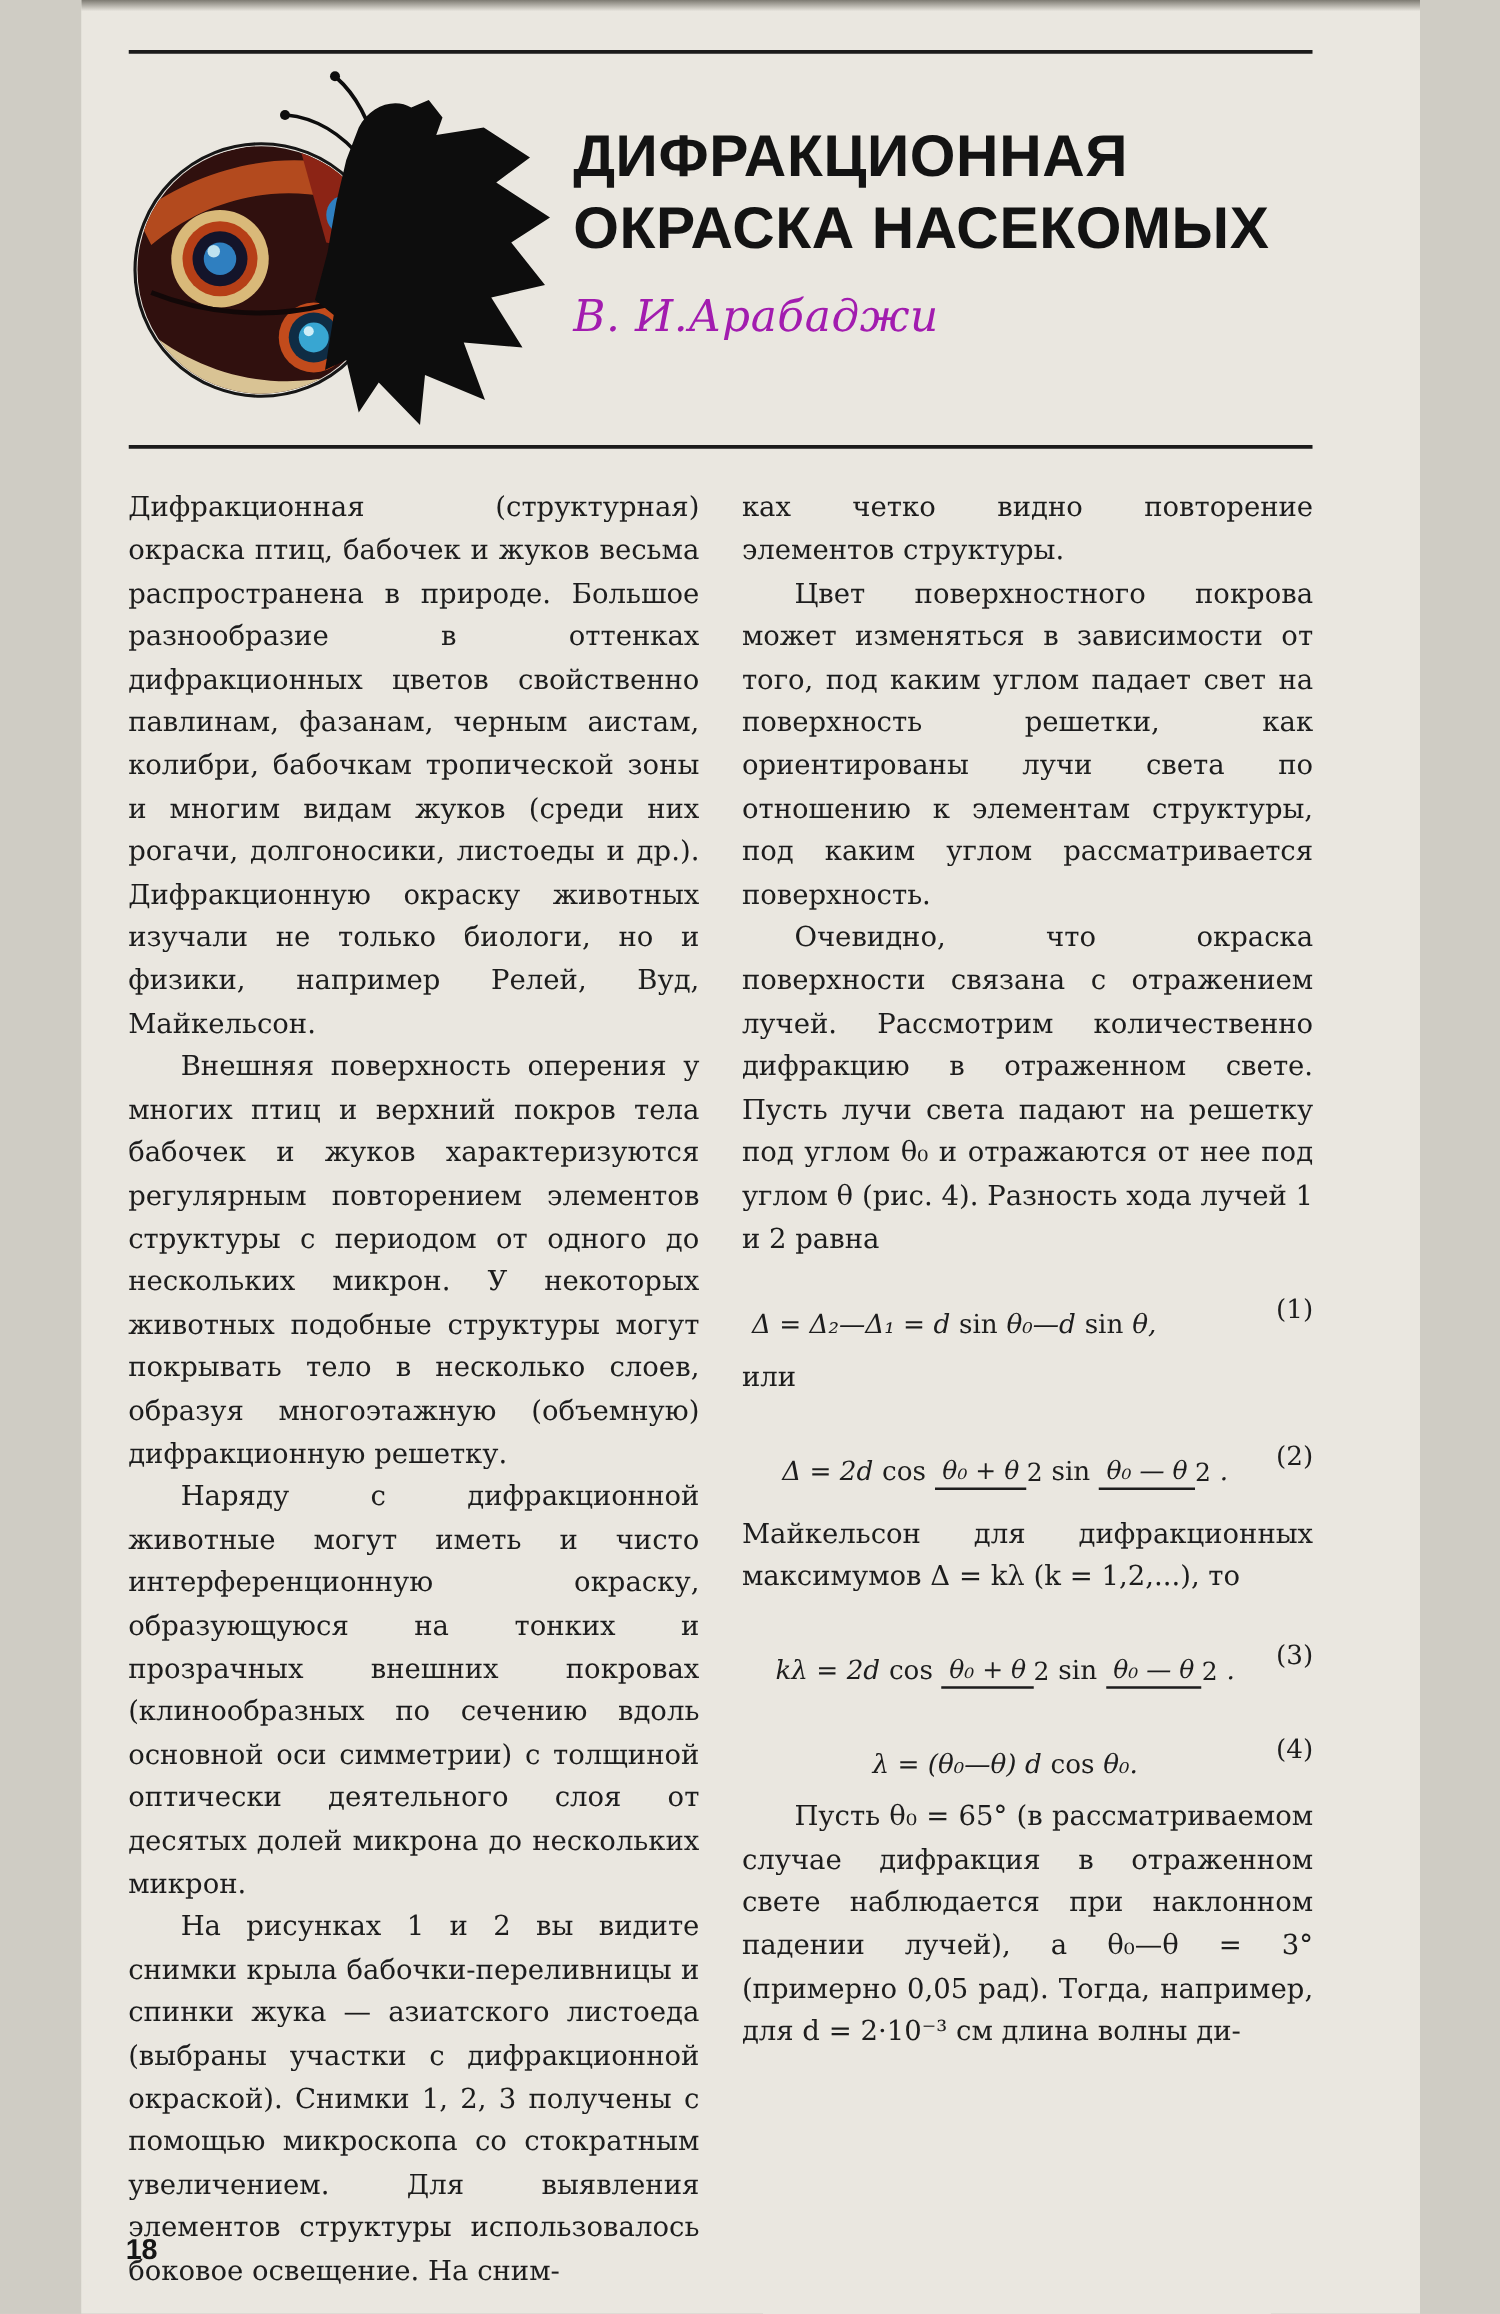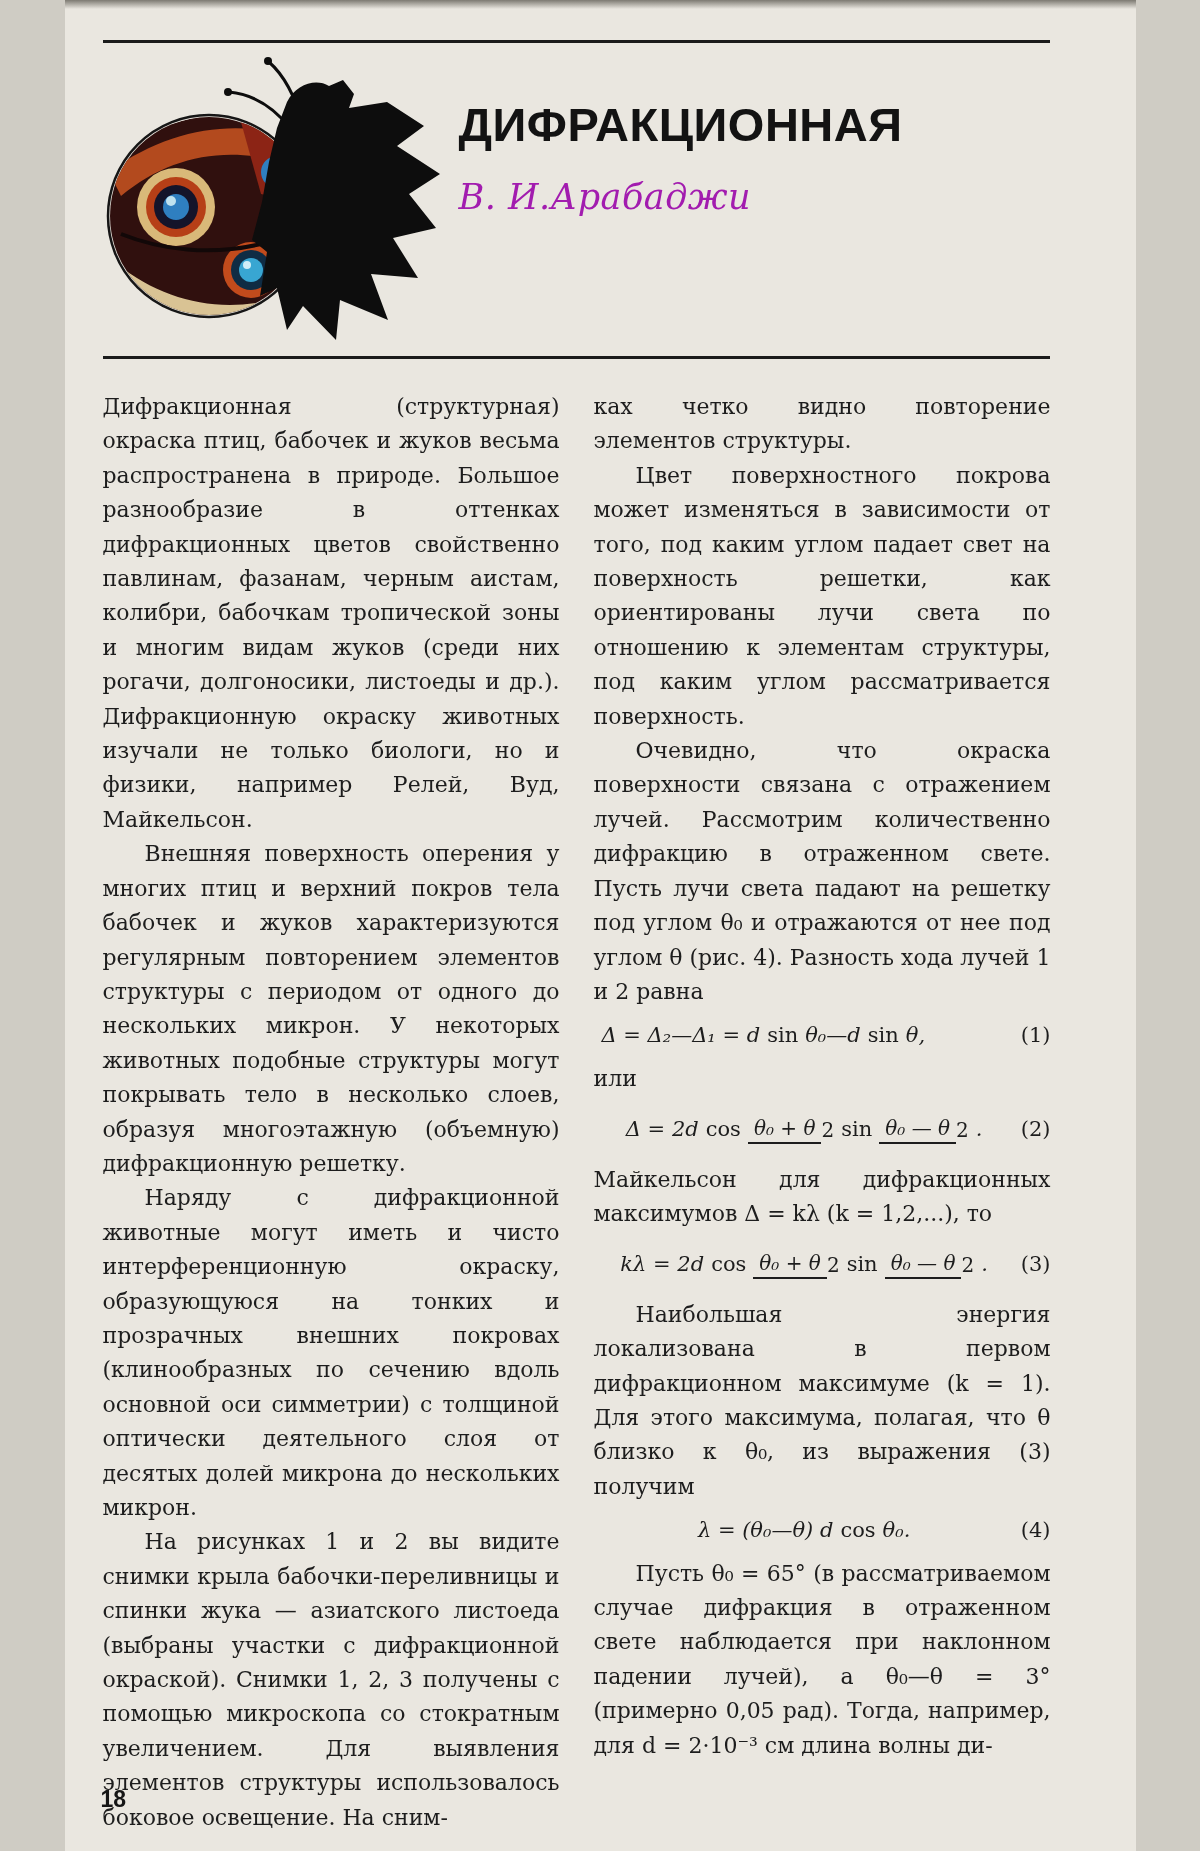--- a/index.html
+++ b/index.html
@@ -54,21 +54,21 @@
   }
   .para{margin:0;}
   .para.indent{text-indent:42px;}
 
   .equation{
     display:flex;align-items:center;
     margin:9px 0;
     font-size:21px;
   }
   .equation.tall{margin:16px 0;}
-  .eqbody{flex:1;display:flex;align-items:center;justify-content:center;}
+  .eqbody{flex:1;display:flex;align-items:center;justify-content:center;margin-top:24px;}
   .eqbody.left{justify-content:flex-start;padding-left:8px;}
   .eqbody > *{margin-right:7px;}
   .eqbody > *:last-child{margin-right:0;}
   .eqnum{flex:none;margin-left:6px;}
   .mvar{font-style:italic;}
   .mfun{font-style:normal;}
   .frac{
     display:inline-flex;flex-direction:row;align-items:center;
     font-size:20px;line-height:1.3;font-style:italic;
   }
@@ -134,20 +134,21 @@
                L 196,286 L 186,244
                L 169,252 L 176,208
                L 161,196 L 171,158
                L 178,118 L 186,84 Z" fill="#0d0d0d"></path>
     </g>
   </svg>
 
   <div class="title-block">
     <h1>
       <span class="title-line">ДИФРАКЦИОННАЯ</span>
+      <span class="title-line">ОКРАСКА НАСЕКОМЫХ</span>
     </h1>
     <div class="author">В. И.Арабаджи</div>
   </div>
 
   <div class="rule rule-bottom"></div>
 
   <div class="columns">
 
     <div class="col">
       <p class="para">Дифракционная (структурная) окраска птиц, бабочек и жуков весьма распространена в природе. Большое разнообразие в оттенках дифракционных цветов свойственно павлинам, фазанам, черным аистам, колибри, бабочкам тропической зоны и многим видам жуков (среди них рогачи, долгоносики, листоеды и др.). Дифракционную окраску животных изучали не только биологи, но и физики, например Релей, Вуд, Майкельсон.</p>
@@ -205,21 +206,20 @@
           <span class="mfun">sin</span>
           <span class="frac">
             <span class="num">θ₀ — θ</span>
             <span class="den">2</span>
           </span>
           <span class="mvar">.</span>
         </span>
         <span class="eqnum">(3)</span>
       </div>
 
-      <p class="para indent">Наибольшая энергия локализована в первом дифракционном максимуме (k = 1). Для этого максимума, полагая, что θ близко к θ₀, из выражения (3) получим</p>
 
       <div class="equation">
         <span class="eqbody">
           <span class="mvar">λ = (θ₀—θ) d</span>
             <span class="mfun">cos</span>
             <span class="mvar">θ₀.</span>
         </span>
         <span class="eqnum">(4)</span>
       </div>
 

